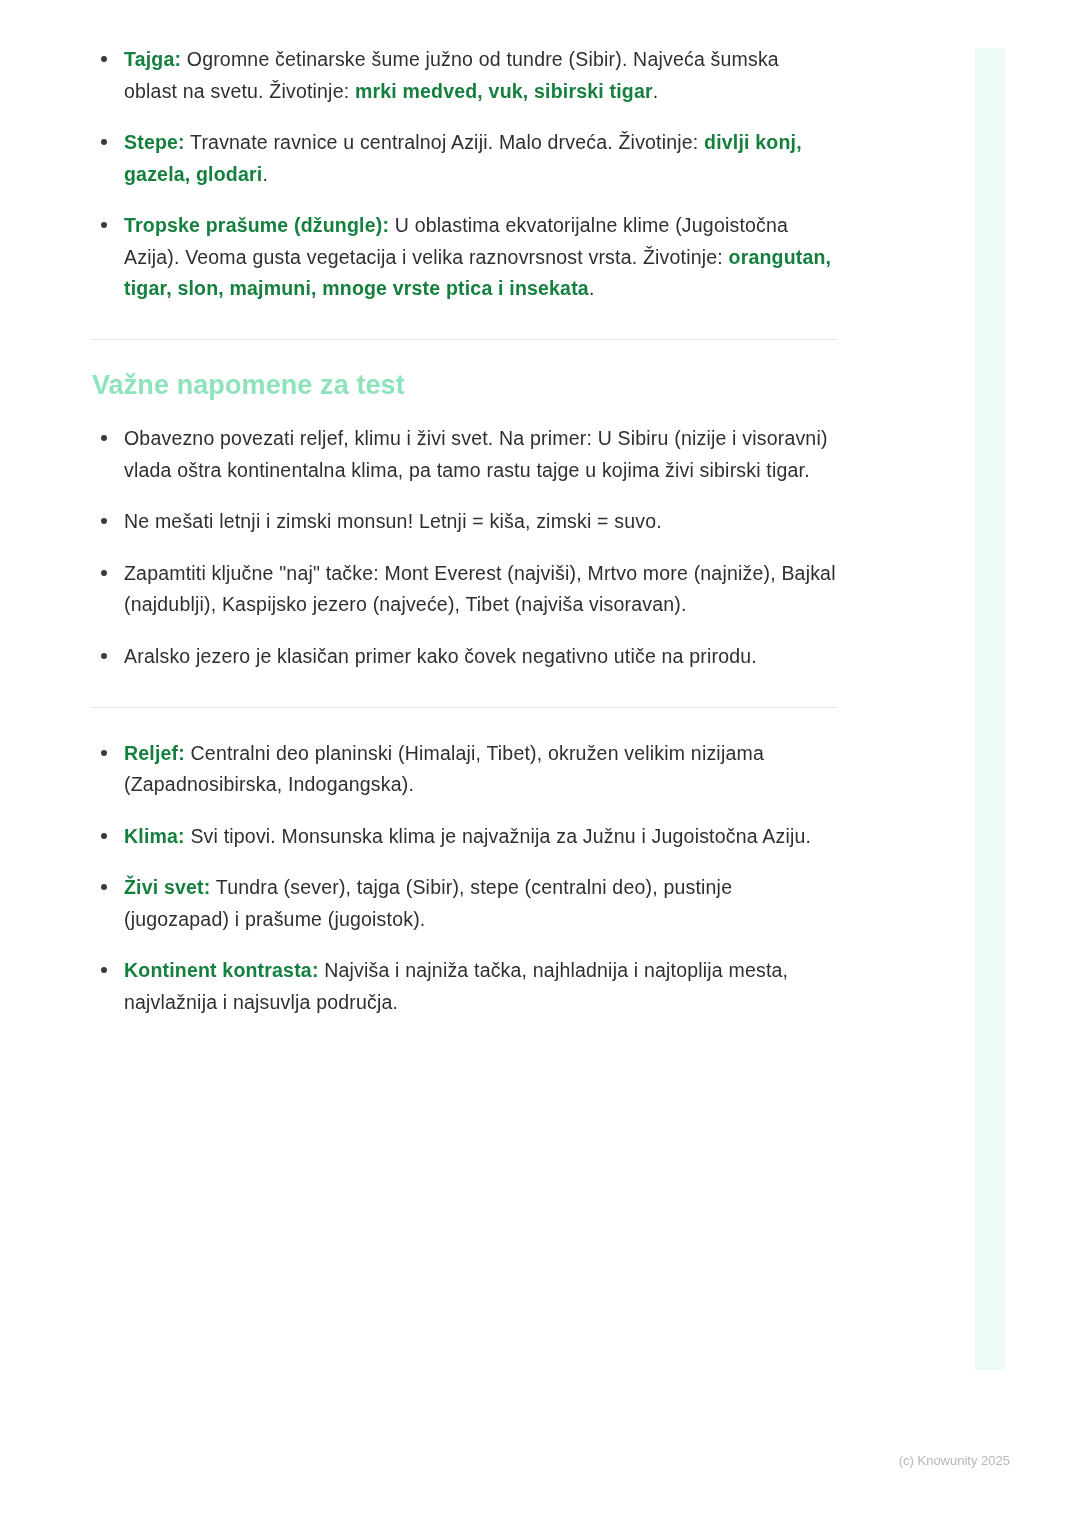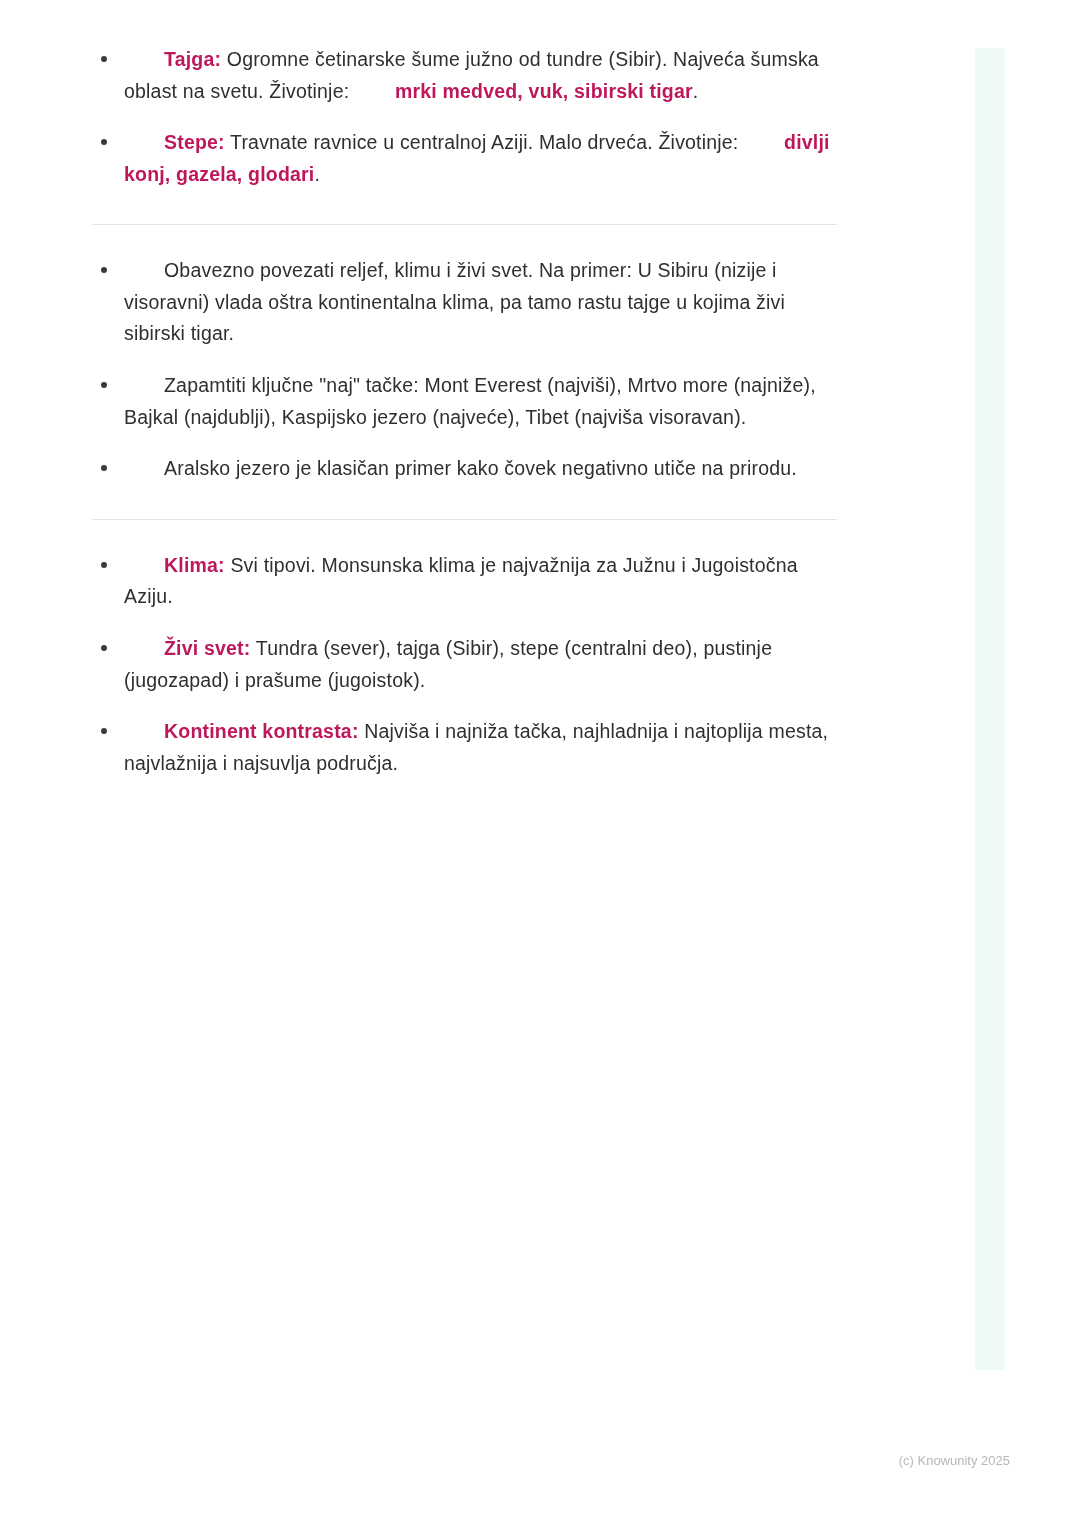--- a/index.html
+++ b/index.html
@@ -53,21 +53,21 @@
   ul.list > li::before {
     content: "";
     position: absolute;
     left: 9px;
     top: 12px;
     width: 6px;
     height: 6px;
     border-radius: 50%;
     background: #3a3a3a;
   }
-  b, .b { font-weight: bold; color: #be185d; margin-left: 40px; }
+  b, .b { font-weight: bold; color: #15803d; }
 
   hr.sep {
     border: none;
     border-top: 1px solid #e3e3e3;
     margin: 34px 0 30px 0;
   }
   h2.section-title {
     font-size: 27px;
     font-weight: bold;
     color: #8fe3bb;
@@ -91,37 +91,41 @@
 <div class="page">
 
   <div class="side-band"></div>
 
   <div class="content">
 
     <div class="block">
       <ul class="list">
         <li><b class="b">Tajga:</b><span> Ogromne četinarske šume južno od tundre (Sibir). Najveća šumska oblast na svetu. Životinje: </span><b class="b">mrki medved, vuk, sibirski tigar</b><span>.</span></li>
         <li><b class="b">Stepe:</b><span> Travnate ravnice u centralnoj Aziji. Malo drveća. Životinje: </span><b class="b">divlji konj, gazela, glodari</b><span>.</span></li>
+        <li><b class="b">Tropske prašume (džungle):</b><span> U oblastima ekvatorijalne klime (Jugoistočna Azija). Veoma gusta vegetacija i velika raznovrsnost vrsta. Životinje: </span><b class="b">orangutan, tigar, slon, majmuni, mnoge vrste ptica i insekata</b><span>.</span></li>
       </ul>
     </div>
 
     <hr class="sep">
 
     <div class="block">
+      <h2 class="section-title">Važne napomene za test</h2>
       <ul class="list">
         <li><b class="b"></b><span>Obavezno povezati reljef, klimu i živi svet. Na primer: U Sibiru (nizije i visoravni) vlada oštra kontinentalna klima, pa tamo rastu tajge u kojima živi sibirski tigar.</span></li>
+        <li><b class="b"></b><span>Ne mešati letnji i zimski monsun! Letnji = kiša, zimski = suvo.</span></li>
         <li><b class="b"></b><span>Zapamtiti ključne "naj" tačke: Mont Everest (najviši), Mrtvo more (najniže), Bajkal (najdublji), Kaspijsko jezero (najveće), Tibet (najviša visoravan).</span></li>
         <li><b class="b"></b><span>Aralsko jezero je klasičan primer kako čovek negativno utiče na prirodu.</span></li>
       </ul>
     </div>
 
     <hr class="sep">
 
     <div class="block">
       <ul class="list">
+        <li><b class="b">Reljef:</b><span> Centralni deo planinski (Himalaji, Tibet), okružen velikim nizijama (Zapadnosibirska, Indogangska).</span></li>
         <li><b class="b">Klima:</b><span> Svi tipovi. Monsunska klima je najvažnija za Južnu i Jugoistočna Aziju.</span></li>
         <li><b class="b">Živi svet:</b><span> Tundra (sever), tajga (Sibir), stepe (centralni deo), pustinje (jugozapad) i prašume (jugoistok).</span></li>
         <li><b class="b">Kontinent kontrasta:</b><span> Najviša i najniža tačka, najhladnija i najtoplija mesta, najvlažnija i najsuvlja područja.</span></li>
       </ul>
     </div>
 
   </div>
 
   <div class="footer">(c) Knowunity 2025</div>
 

